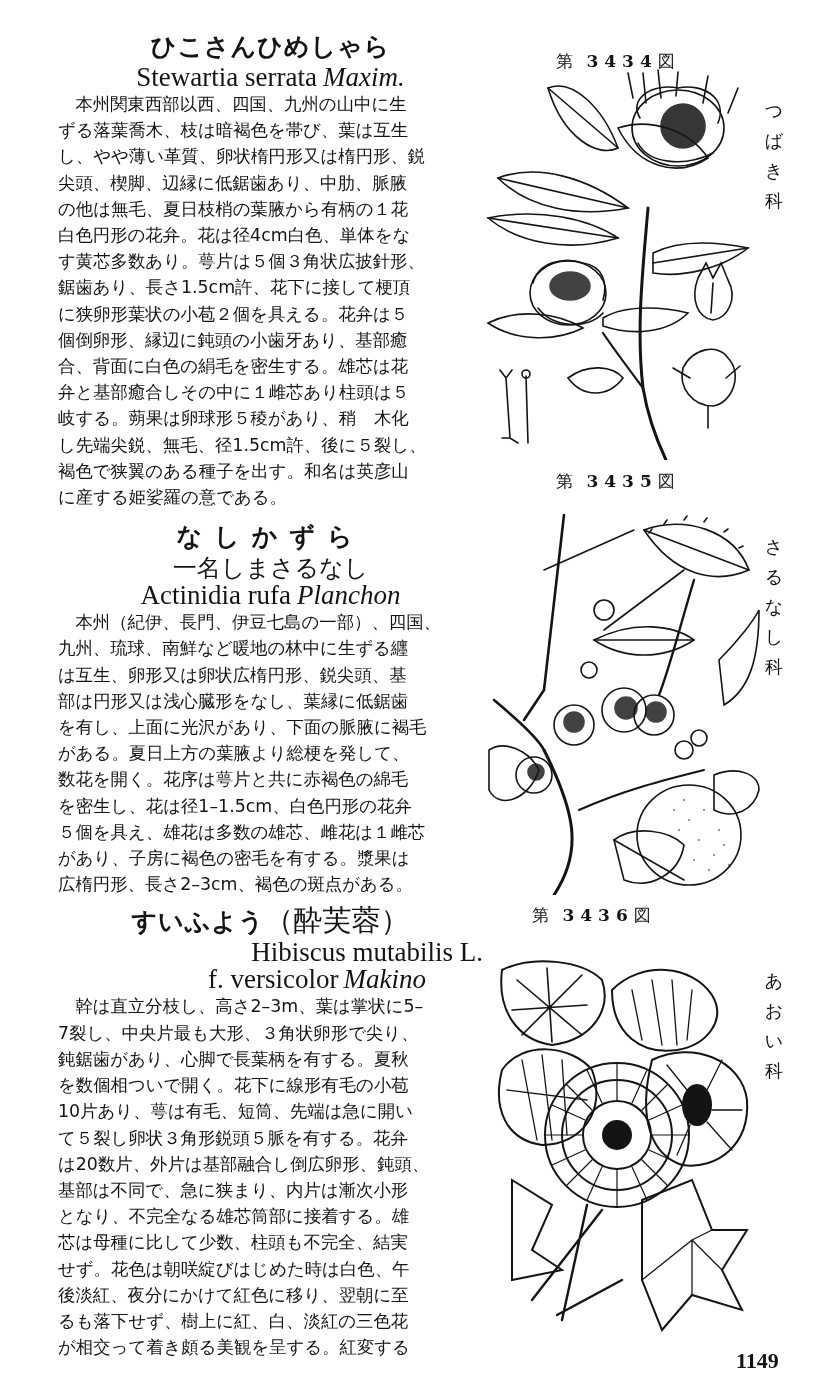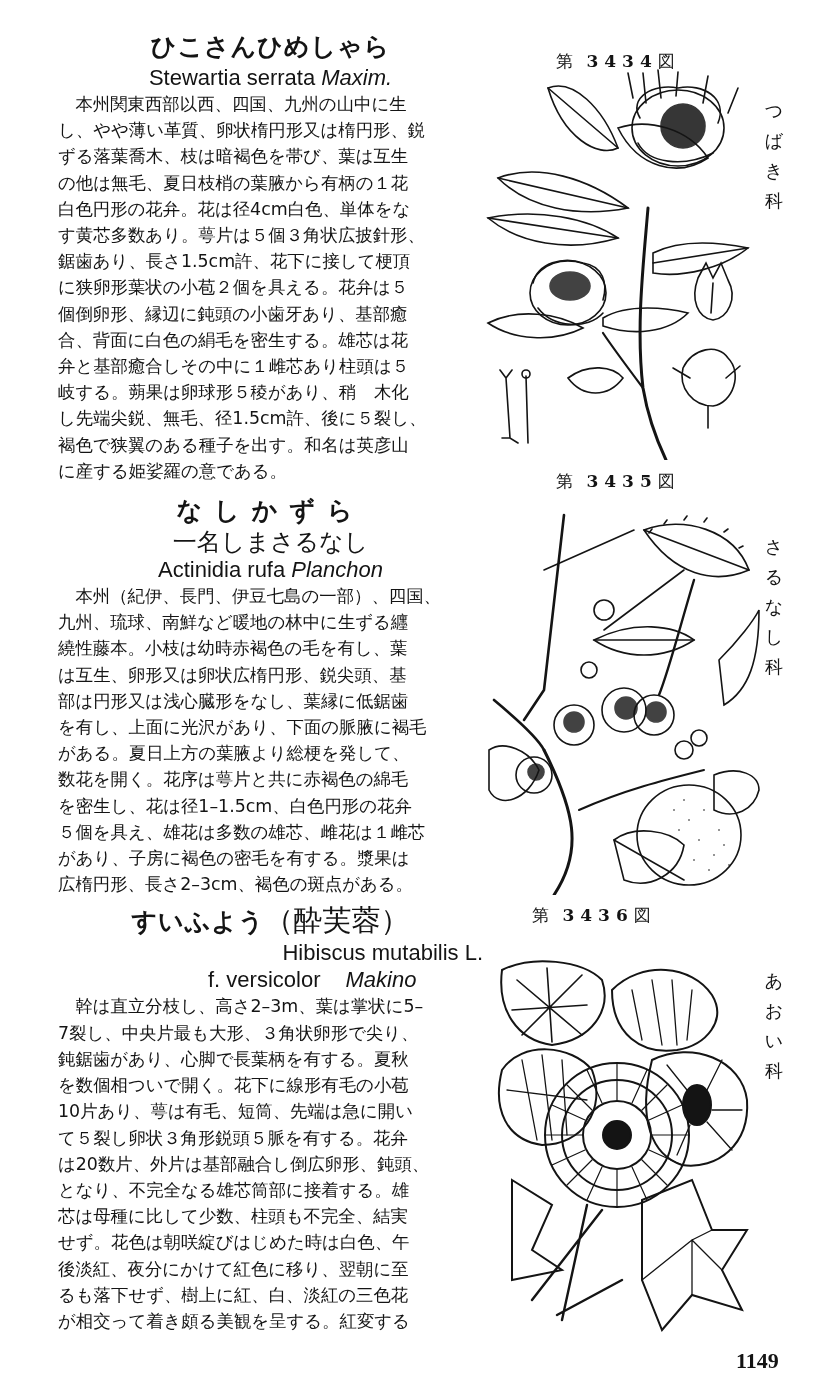--- a/index.html
+++ b/index.html
@@ -20,22 +20,22 @@
     letter-spacing: 1px; line-height: 34px; margin: 0;
     font-family: "DejaVu Sans", sans-serif;
   }
   .entry-title.spaced { letter-spacing: 12px; }
   .entry-title .kanji { font-weight: normal; letter-spacing: 0; font-size: 29px; }
   .alias {
     text-align: center; font-size: 24px; line-height: 28px; margin: 0;
     font-family: "DejaVu Sans", sans-serif;
   }
   .sci-name {
-    text-align: center; font-size: 22px; line-height: 27px; margin: 0;
-    font-family: Liberation Sans, sans-serif;
+    text-align: center; font-size: 27px; line-height: 27px; margin: 0;
+    font-family: Liberation Serif, serif;
   }
   .sci-name .author { font-style: italic; margin-left: 6px; }
   .sci-name.left { text-align: right; padding-left: 30px; }
   .sci-name.indent { text-align: left; padding-left: 150px; }
   .body-text {
     font-size: 17.4px; line-height: 26.2px; margin: 0;
     text-align: justify; text-justify: inter-character;
     font-family: "DejaVu Sans", sans-serif;
     font-weight: 500;
   }
@@ -70,22 +70,23 @@
 
   <div class="text-col">
 
     <section class="entry">
       <h2 class="entry-title">ひこさんひめしゃら</h2>
       <p class="sci-name">
         <span>Stewartia serrata</span><span class="author">Maxim.</span>
       </p>
       <p class="body-text">
         <span class="line" style="padding-left:1em">本州関東西部以西、四国、九州の山中に生</span>
+        <span class="line">ずる落葉喬木、枝は暗褐色を帯び、葉は互生</span>
         <span class="line">し、やや薄い革質、卵状楕円形又は楕円形、鋭</span>
-        <span class="line">ずる落葉喬木、枝は暗褐色を帯び、葉は互生</span>
+        <span class="line">尖頭、楔脚、辺縁に低鋸歯あり、中肋、脈腋</span>
         <span class="line">の他は無毛、夏日枝梢の葉腋から有柄の１花</span>
         <span class="line">白色円形の花弁。花は径4cm白色、単体をな</span>
         <span class="line">す黄芯多数あり。萼片は５個３角状広披針形、</span>
         <span class="line">鋸歯あり、長さ1.5cm許、花下に接して梗頂</span>
         <span class="line">に狭卵形葉状の小苞２個を具える。花弁は５</span>
         <span class="line">個倒卵形、縁辺に鈍頭の小歯牙あり、基部癒</span>
         <span class="line">合、背面に白色の絹毛を密生する。雄芯は花</span>
         <span class="line">弁と基部癒合しその中に１雌芯あり柱頭は５</span>
         <span class="line">岐する。蒴果は卵球形５稜があり、稍ゝ木化</span>
         <span class="line">し先端尖鋭、無毛、径1.5cm許、後に５裂し、</span>
@@ -98,51 +99,51 @@
 
     <section class="entry">
       <h2 class="entry-title spaced">なしかずら</h2>
       <p class="alias">一名しまさるなし</p>
       <p class="sci-name">
         <span>Actinidia rufa</span><span class="author">Planchon</span>
       </p>
       <p class="body-text">
         <span class="line" style="padding-left:1em">本州（紀伊、長門、伊豆七島の一部）、四国、</span>
         <span class="line">九州、琉球、南鮮など暖地の林中に生ずる纒</span>
-        <span class="line">繞性藤本。小枝は幼時赤褐色の毛を有し、葉</span>
         <span class="line">は互生、卵形又は卵状広楕円形、鋭尖頭、基</span>
         <span class="line">部は円形又は浅心臓形をなし、葉縁に低鋸歯</span>
         <span class="line">を有し、上面に光沢があり、下面の脈腋に褐毛</span>
         <span class="line">がある。夏日上方の葉腋より総梗を発して、</span>
         <span class="line">数花を開く。花序は萼片と共に赤褐色の綿毛</span>
         <span class="line">を密生し、花は径1–1.5cm、白色円形の花弁</span>
         <span class="line">５個を具え、雄花は多数の雄芯、雌花は１雌芯</span>
         <span class="line">があり、子房に褐色の密毛を有する。漿果は</span>
         <span class="line">広楕円形、長さ2–3cm、褐色の斑点がある。</span>
       </p>
     </section>
 
     <div class="gap-2"></div>
 
     <section class="entry">
       <h2 class="entry-title">
         <span>すいふよう</span><span class="kanji">（酔芙蓉）</span>
       </h2>
       <p class="sci-name left">Hibiscus mutabilis L.</p>
       <p class="sci-name indent">
-        <span>f. versicolor</span><span class="author" style="margin-left:25px">Makino</span>
+        <span>f. versicolor</span><span class="author" style="margin-left:5px">Makino</span>
       </p>
       <p class="body-text">
         <span class="line" style="padding-left:1em">幹は直立分枝し、高さ2–3m、葉は掌状に5–</span>
         <span class="line">7裂し、中央片最も大形、３角状卵形で尖り、</span>
         <span class="line">鈍鋸歯があり、心脚で長葉柄を有する。夏秋</span>
         <span class="line">を数個相ついで開く。花下に線形有毛の小苞</span>
         <span class="line">10片あり、萼は有毛、短筒、先端は急に開い</span>
         <span class="line">て５裂し卵状３角形鋭頭５脈を有する。花弁</span>
         <span class="line">は20数片、外片は基部融合し倒広卵形、鈍頭、</span>
+        <span class="line">基部は不同で、急に狭まり、内片は漸次小形</span>
         <span class="line">となり、不完全なる雄芯筒部に接着する。雄</span>
         <span class="line">芯は母種に比して少数、柱頭も不完全、結実</span>
         <span class="line">せず。花色は朝咲綻びはじめた時は白色、午</span>
         <span class="line">後淡紅、夜分にかけて紅色に移り、翌朝に至</span>
         <span class="line">るも落下せず、樹上に紅、白、淡紅の三色花</span>
         <span class="line">が相交って着き頗る美観を呈する。紅変する</span>
 
       </p>
     </section>
   </div>

